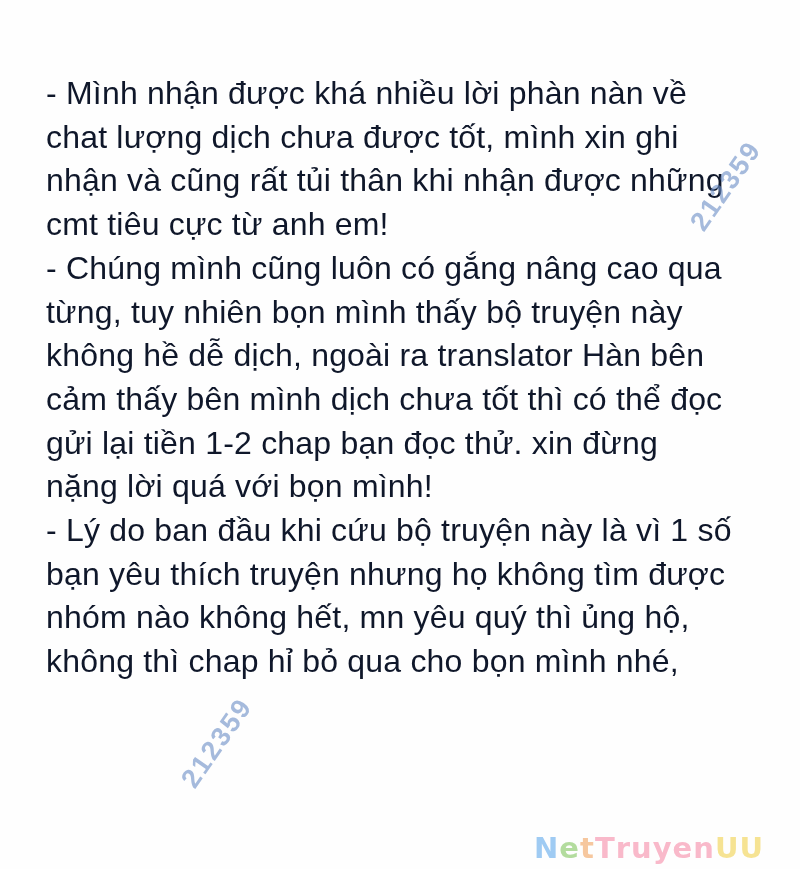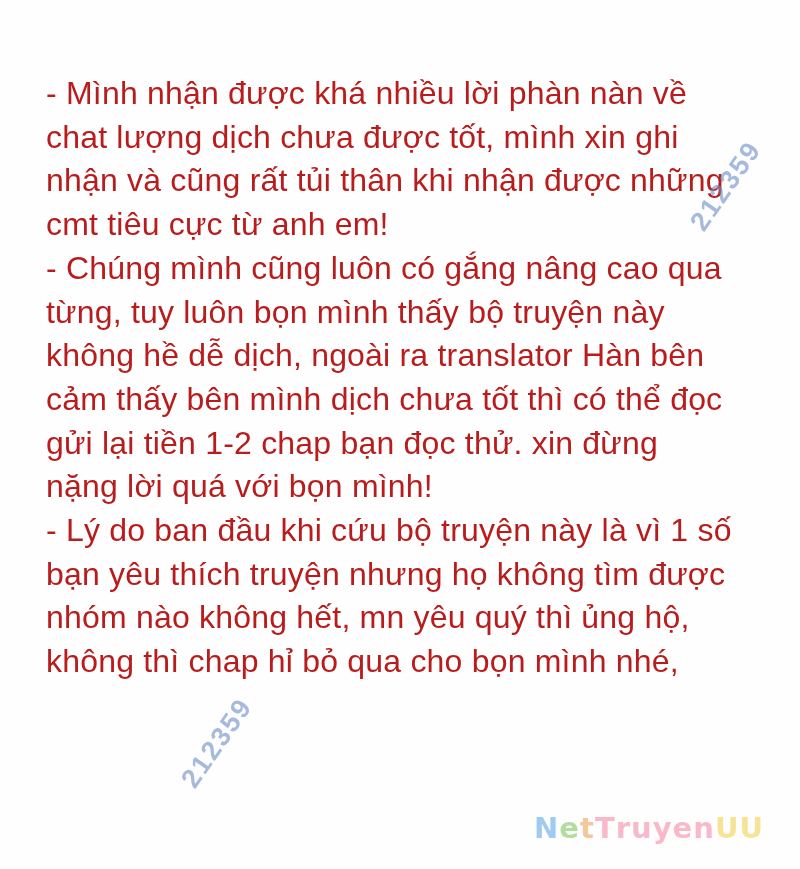--- a/index.html
+++ b/index.html
@@ -13,63 +13,63 @@
   .page {
     position: absolute;
     inset: 0;
     background: #fefefe;
   }
   .notice {
     position: absolute;
     left: 46px;
     top: 72px;
     width: 716px;
-    color: #b91c1c;
+    color: #0f172a;
     font-size: 32px;
     line-height: 43.7px;
     letter-spacing: 0.2px;
     white-space: nowrap;
   }
   .watermark {
     position: absolute;
     color: rgba(110, 143, 198, 0.62);
     font-size: 27px;
     font-weight: 600;
     letter-spacing: 2px;
     transform: translate(-50%, -50%) rotate(-55deg);
     font-family: "Liberation Sans", sans-serif;
     pointer-events: none;
   }
   .watermark.top-right { left: 726px; top: 186px; }
   .watermark.bottom-left { left: 217px; top: 743px; }
   .logo {
     position: absolute;
     right: 36px;
-    bottom: 24px;
+    bottom: 4px;
     font-size: 29px;
     font-weight: bold;
     letter-spacing: 1px;
     font-family: "DejaVu Sans", sans-serif;
     white-space: nowrap;
     margin-top: 7px;
   }
   .logo span { display: inline-block; }
 </style>
 </head>
 <body>
 
 <div class="page">
 
   <div class="notice">
     <div>- Mình nhận được khá nhiều lời phàn nàn về</div>
     <div>chat lượng dịch chưa được tốt, mình xin ghi</div>
     <div>nhận và cũng rất tủi thân khi nhận được những</div>
     <div>cmt tiêu cực từ anh em!</div>
     <div>- Chúng mình cũng luôn có gắng nâng cao qua</div>
-    <div>từng, tuy luôn bọn mình thấy bộ truyện này</div>
+    <div>từng, tuy nhiên bọn mình thấy bộ truyện này</div>
     <div>không hề dễ dịch, ngoài ra translator Hàn bên</div>
     <div>cảm thấy bên mình dịch chưa tốt thì có thể đọc</div>
     <div>gửi lại tiền 1-2 chap bạn đọc thử. xin đừng</div>
     <div>nặng lời quá với bọn mình!</div>
     <div>- Lý do ban đầu khi cứu bộ truyện này là vì 1 số</div>
     <div>bạn yêu thích truyện nhưng họ không tìm được</div>
     <div>nhóm nào không hết, mn yêu quý thì ủng hộ,</div>
     <div>không thì chap hỉ bỏ qua cho bọn mình nhé,</div>
   </div>
 

